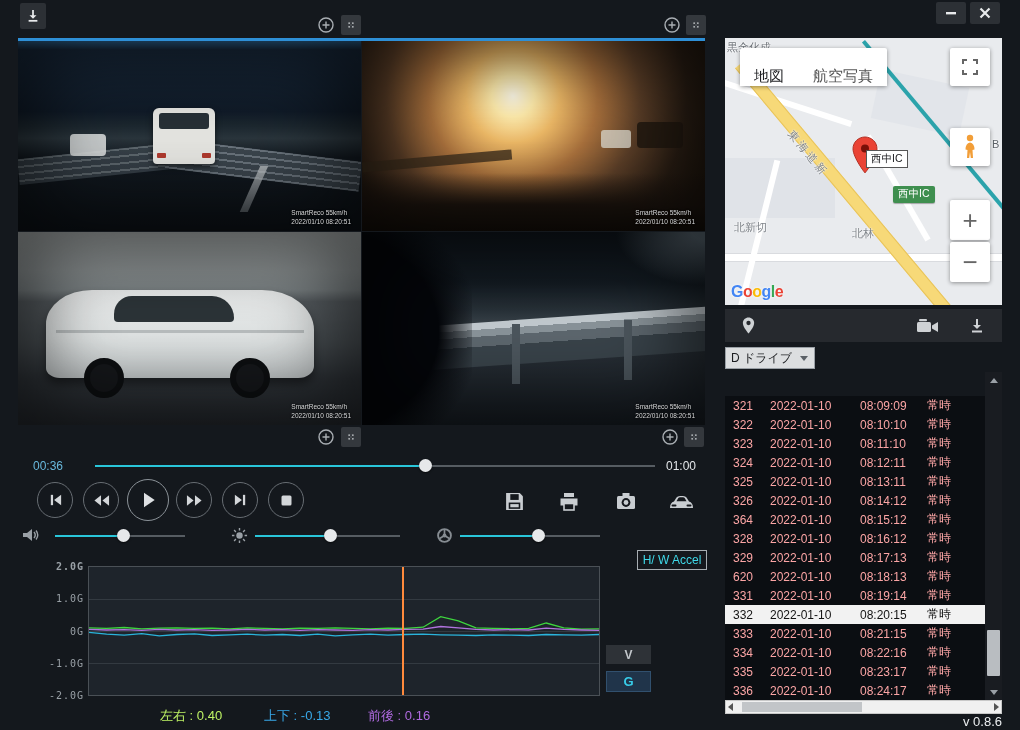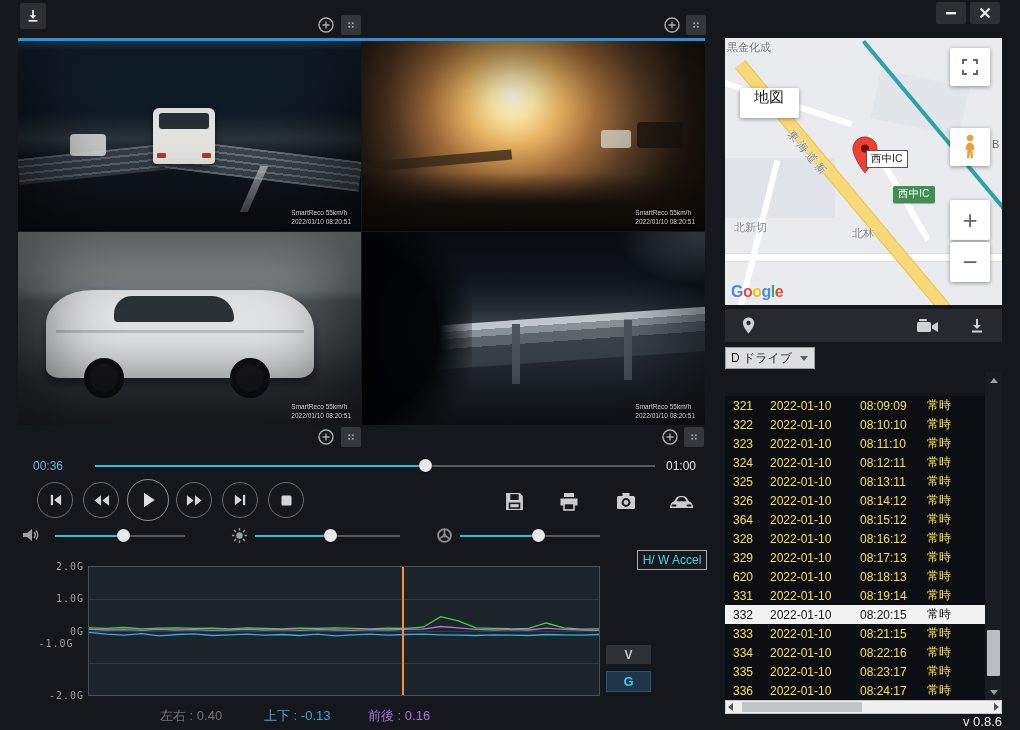--- a/index.html
+++ b/index.html
@@ -19,28 +19,28 @@
   .hslider .track{position:absolute;left:0;right:0;top:6px;height:2px;background:#565c62;}
   .hslider .fill{position:absolute;left:0;top:6px;height:2px;background:#29c6da;}
   .hslider .thumb{position:absolute;top:0;width:13px;height:13px;border-radius:50%;background:#e6e8ea;margin-left:-6px;box-shadow:0 1px 2px rgba(0,0,0,.6);}
   
   .chart-ylab{position:absolute;width:56px;text-align:right;font-family:"DejaVu Sans Mono",monospace;font-size:10px;color:#99a0a6;letter-spacing:1px;}
   .plot{position:absolute;left:88px;top:566px;width:512px;height:130px;background:#1e242b;border:1px solid #4a5056;}
   .gridline{position:absolute;left:0;right:0;height:1px;background:#333a41;}
   .cursorline{position:absolute;top:0;bottom:0;width:2px;background:#ff8a3c;margin-left:-1px;}
   
   .stat{position:absolute;top:707px;font-size:13px;}
-  .st-green{color:#737373;} .st-blue{color:#38a8e8;} .st-purple{color:#b06ae0;} .st-white{color:#eceef0;}
+  .st-green{color:#bef264;} .st-blue{color:#38a8e8;} .st-purple{color:#b06ae0;} .st-white{color:#eceef0;}
   
   .gm-card{position:absolute;background:#fff;box-shadow:0 1px 4px rgba(0,0,0,.4);border-radius:2px;}
   .gm-label{position:absolute;color:#7d8288;font-size:11px;text-shadow:0 0 2px #fff,0 0 2px #fff;white-space:nowrap;}
   
   .thead{position:absolute;left:725px;top:372px;width:260px;height:24px;display:flex;align-items:center;background:#171b20;font-size:12px;color:#eceef0;border-bottom:1px solid #2a2f35;}
   .tbody{position:absolute;left:725px;top:396px;width:260px;height:304px;overflow:hidden;background:#0b0e12;}
-  .trow{display:flex;height:19px;align-items:center;background:#0b0e12;font-size:12px;color:#fde047;cursor:pointer;}
+  .trow{display:flex;height:19px;align-items:center;background:#0b0e12;font-size:12px;color:#fca5a5;cursor:pointer;}
   .trow.selected{background:#f2f2f2;color:#131313;}
   .c-no{width:38px;padding-left:8px;} .c-date{width:88px;padding-left:7px;} .c-time{width:70px;padding-left:9px;} .c-mode{flex:1;padding-left:6px;}
   .sb-arrow{width:0;height:0;border-style:solid;}
 </style>
 </head>
 <body>
 
 <div class="app">
 
   <button class="btn-dark abs" style="left:20px;top:3px;width:26px;height:26px;">
@@ -268,24 +268,24 @@
         </g>
       </svg></span>
   <div class="hslider" style="left:460px;top:529px;width:140px;">
     <div class="track"></div>
       <div class="fill" style="width: 56%;"></div>
       <div class="thumb" style="left: 56%;"></div>
   </div>
 
   <button class="abs" style="left:637px;top:550px;width:70px;height:20px;background:#15181d;border:1px solid #a7adb2;color:#3fd8e8;font-size:12px;font-family:'Liberation Sans',sans-serif;cursor:pointer;padding:0;">H/ W Accel</button>
 
-  <div class="chart-ylab" style="left:28px;top:561px;">2.0G</div>
+  <div class="chart-ylab" style="left:28px;top:561px;font-weight:bold;">2.0G</div>
   <div class="chart-ylab" style="left:28px;top:593px;">1.0G</div>
   <div class="chart-ylab" style="left:28px;top:626px;">0G</div>
-  <div class="chart-ylab" style="left:28px;top:638px;text-align:center;">-1.0G</div>
+  <div class="chart-ylab" style="left:28px;top:658px;">-1.0G</div>
   <div class="chart-ylab" style="left:28px;top:690px;">-2.0G</div>
 
   <div class="plot">
     <div class="gridline" style="top:25%;"></div>
     <div class="gridline" style="top:50%;"></div>
     <div class="gridline" style="top:75%;"></div>
     <svg width="510" height="128" viewBox="0 0 510 128" style="position:absolute;left:0;top:0;">
         <polyline points="0.0,60.8 17.6,61.4 35.2,60.5 52.8,61.8 70.3,61.1 87.9,60.8 105.5,61.4 123.1,61.1 140.7,61.8 158.3,60.8 175.9,61.4 193.4,61.8 211.0,61.1 228.6,61.4 246.2,60.8 263.8,61.4 281.4,61.8 299.0,61.1 316.6,61.4 334.1,60.2 351.7,49.6 369.3,53.8 386.9,60.8 404.5,61.4 422.1,61.8 439.7,61.4 457.2,56.0 474.8,60.8 492.4,62.1 510.0,61.8" fill="none" stroke="#3ed63e" stroke-width="1.3"></polyline>
         <polyline points="0.0,65.3 17.6,67.2 35.2,68.2 52.8,66.6 70.3,68.8 87.9,67.5 105.5,66.9 123.1,68.5 140.7,67.8 158.3,67.2 175.9,68.2 193.4,67.5 211.0,68.5 228.6,67.2 246.2,68.8 263.8,67.8 281.4,67.2 299.0,68.2 316.6,67.5 334.1,67.2 351.7,67.8 369.3,68.2 386.9,68.5 404.5,67.8 422.1,68.2 439.7,68.5 457.2,67.5 474.8,67.8 492.4,68.2 510.0,67.5" fill="none" stroke="#2ab4dc" stroke-width="1.3"></polyline>
         <polyline points="0.0,62.4 17.6,63.0 35.2,62.7 52.8,63.4 70.3,62.4 87.9,63.0 105.5,62.7 123.1,63.4 140.7,63.0 158.3,62.4 175.9,63.0 193.4,62.7 211.0,63.4 228.6,62.7 246.2,63.0 263.8,63.4 281.4,62.7 299.0,63.0 316.6,62.4 334.1,62.1 351.7,59.5 369.3,60.8 386.9,62.4 404.5,63.0 422.1,62.7 439.7,63.0 457.2,61.1 474.8,62.4 492.4,63.0 510.0,63.4" fill="none" stroke="#b173de" stroke-width="1.3"></polyline>
@@ -318,23 +318,24 @@
     <div class="gm-label" style="left:267px;top:100px;color:#5d6268;">B</div>
 
     <div class="abs" style="left:168px;top:148px;background:#3f8f4f;color:#fff;font-size:10.5px;padding:1px 5px 2px;border-radius:2px;box-shadow:0 1px 1px rgba(0,0,0,.3);">西中IC</div>
 
     <svg class="abs" style="left:127px;top:98px;" width="26" height="38" viewBox="0 0 26 38">
         <path fill="#ea4335" stroke="#b23024" stroke-width="1" d="M13 1C6.4 1 1 6.2 1 12.7 1 21.5 13 37 13 37s12-15.5 12-24.3C25 6.2 19.6 1 13 1z"></path>
         <circle cx="13" cy="12.5" r="4" fill="#7a1008"></circle>
       </svg>
     <div class="abs" style="left:141px;top:112px;background:#fff;border:1px solid #555;color:#202124;font-size:10.5px;padding:1px 4px;white-space:nowrap;">西中IC</div>
 
-    <div class="gm-card" style="left:15px;top:10px;height:30px;display:flex;align-items:flex-start;margin-top:40px;">
+    <div class="gm-card" style="left:15px;top:10px;height:38px;display:flex;align-items:flex-end;">
       <button style="background:#fff;border:none;padding:0 14px;font-size:15px;color:#202124;cursor:pointer;font-family:'Liberation Sans',sans-serif;">地図</button>
       <div style="width:1px;background:#e6e6e6;"></div>
+      <button style="background:#fff;border:none;padding:0 14px;font-size:15px;color:#565656;cursor:pointer;font-family:'Liberation Sans',sans-serif;">航空写真</button>
     </div>
 
     <button class="gm-card" style="left:225px;top:10px;width:40px;height:38px;border:none;cursor:pointer;display:flex;align-items:center;justify-content:center;">
       <svg width="16" height="16" viewBox="0 0 16 16">
           <path fill="none" stroke="#666" stroke-width="2" d="M1 5V1h4M11 1h4v4M15 11v4h-4M5 15H1v-4"></path>
         </svg>
     </button>
 
     <button class="gm-card" style="left:225px;top:90px;width:40px;height:38px;border:none;cursor:pointer;display:flex;align-items:center;justify-content:center;">
       <svg width="16" height="26" viewBox="0 0 16 26">

